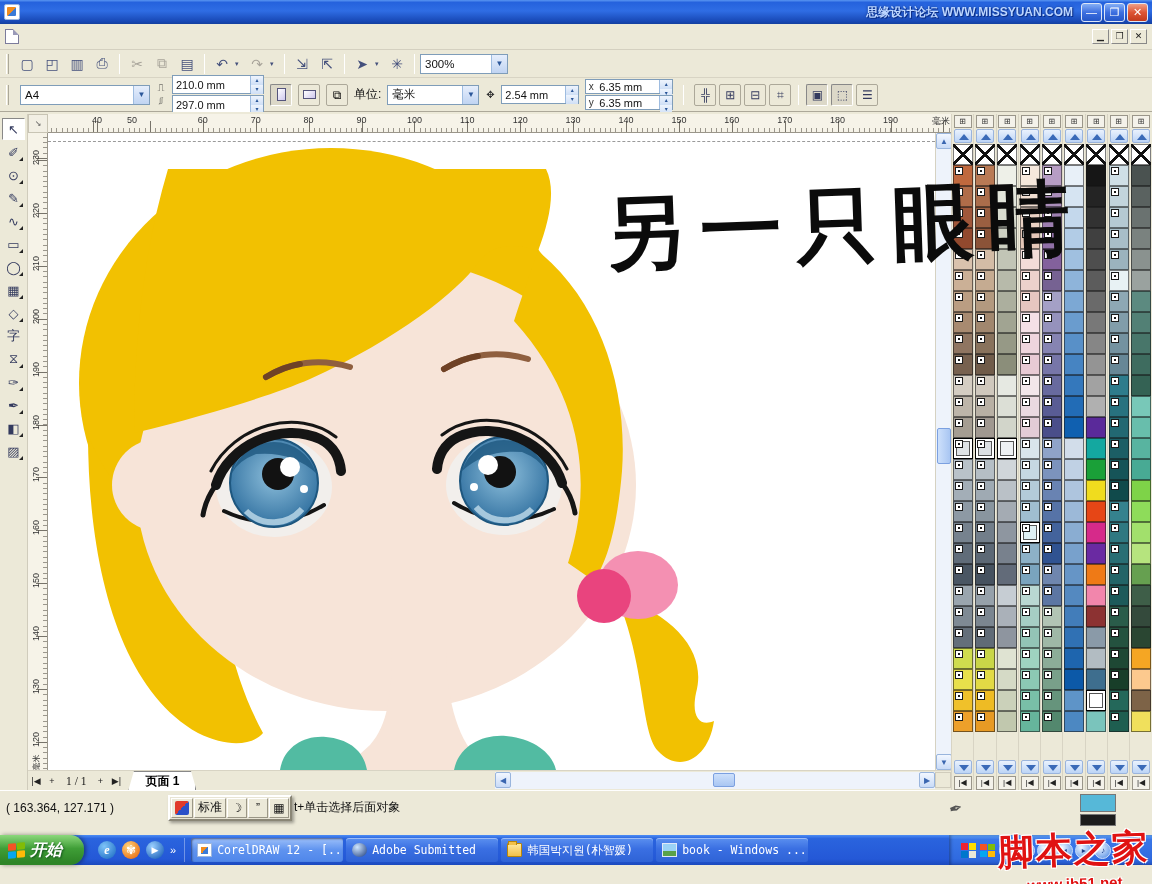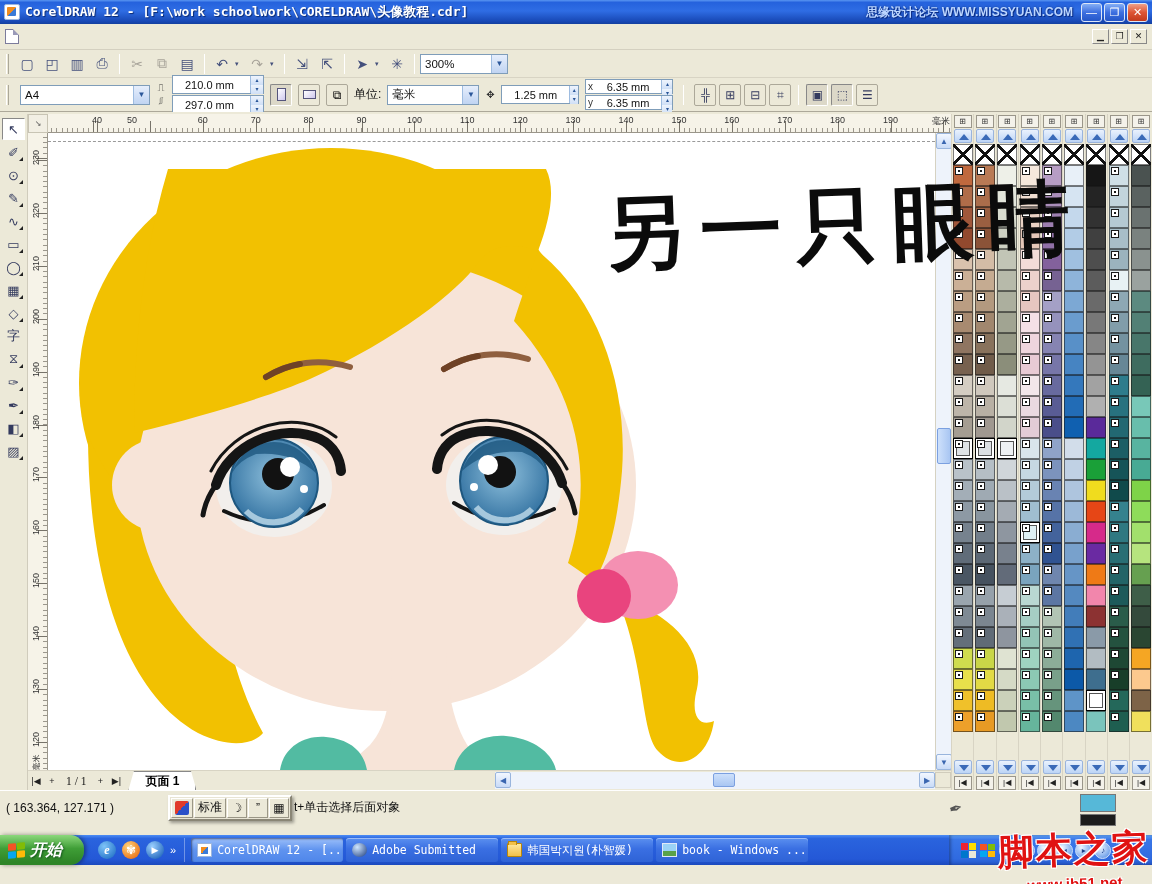--- a/index.html
+++ b/index.html
@@ -35,21 +35,21 @@
   .icon-btn { width:24px; height:23px; display:flex; align-items:center; justify-content:center; font-size:14px; color:#44507c; border:1px solid transparent; border-radius:2px;}
   .icon-btn.disabled { color:#a8a49a; }
   .sep { width:1px; height:20px; background:#aca899; border-right:1px solid #fff; margin:0 4px;}
   .drop-mini { width:9px; font-size:7px; color:#44507c; }
   .combo { height:20px; background:#fff; border:1px solid #7f9db9; display:flex; align-items:center; font-size:11.5px; color:#111; position:relative;}
   .combo .cval { padding:0 4px; flex:1; white-space:nowrap; overflow:hidden;}
   .combo .carr { width:16px; height:100%; background:linear-gradient(180deg,#e6eefc,#c0d4f2); border-left:1px solid #9ebce0; color:#2b579a; font-size:8px; display:flex; align-items:center; justify-content:center;}
   .spins { width:13px; height:100%; display:flex; flex-direction:column; border-left:1px solid #9ebce0;}
   .spins span{ flex:1; font-size:6px; line-height:9px; text-align:center; color:#2b579a; background:linear-gradient(180deg,#eef4fd,#cfdff6);}
   .field { height:19px; background:#fff; border:1px solid #7f9db9; display:flex; align-items:center; font-size:11px; color:#111;}
-  .field .fval{ padding:0 12px; flex:1; white-space:nowrap;}
+  .field .fval{ padding:0 3px; flex:1; white-space:nowrap;}
 
   #propbar { position:absolute; left:0; top:78px; width:1152px; height:34px; background:#ece9d8; border-bottom:1px solid #aca899; display:flex; align-items:center; padding-left:6px; gap:6px;}
   .stack { display:flex; flex-direction:column; gap:1px; }
   .tinylbl { font-size:10px; color:#333; width:10px; text-align:center;}
   .pp-btn { width:22px; height:22px; border:1px solid #aca899; border-radius:2px; background:#ece9d8; display:flex; align-items:center; justify-content:center;}
   .pp-btn.pressed { border-color:#888 #fff #fff #888; background:#dcd8c8;}
   .port { width:9px; height:13px; background:linear-gradient(135deg,#fff,#cfc8ee); border:1px solid #55557c;}
   .land { width:13px; height:9px; background:linear-gradient(135deg,#fff,#cfc8ee); border:1px solid #55557c;}
   .pb-label { font-size:12px; color:#111; }
 
@@ -168,21 +168,20 @@
     text-shadow:-1px -1px 0 #fff,1px -1px 0 #fff,-1px 1px 0 #fff,1px 1px 0 #fff; letter-spacing:2px;}
   #jb51 .l2 { font-size:15px; font-weight:bold; color:#e01212; text-shadow:-1px -1px 0 #fff,1px -1px 0 #fff,-1px 1px 0 #fff,1px 1px 0 #fff;}
 </style>
 </head>
 <body>
 
 <div id="app">
 
   <div id="titlebar">
     <span class="app-icon"></span>
-    <span class="title-text">CorelDRAW 12 - [F:\work schoolwork\CORELDRAW\头像教程.cdr]</span>
     <span class="title-watermark">思缘设计论坛 WWW.MISSYUAN.COM</span>
     <span class="tb-btns">
       <span class="tb-btn">—</span>
       <span class="tb-btn">❐</span>
       <span class="tb-btn close">✕</span>
     </span>
   </div>
 
   <div id="menubar">
     <span class="doc-icon"></span>
@@ -257,21 +256,21 @@
         <span class="land"></span>
       </span>
     <span class="pp-btn">⧉</span>
     <span class="pb-label">单位:</span>
     <span class="combo" style="width:92px;">
       <span class="cval">毫米</span>
       <span class="carr">▼</span>
     </span>
     <span class="tinylbl">✥</span>
     <span class="field" style="width:78px;">
-      <span class="fval">1.25 mm</span>
+      <span class="fval">2.54 mm</span>
       <span class="spins">
           <span>▴</span>
           <span>▾</span>
         </span>
     </span>
     <span class="stack">
       <span class="field" style="width:88px;height:15px;">
         <span class="tinylbl">x</span>
         <span class="fval">6.35 mm</span>
         <span class="spins">

